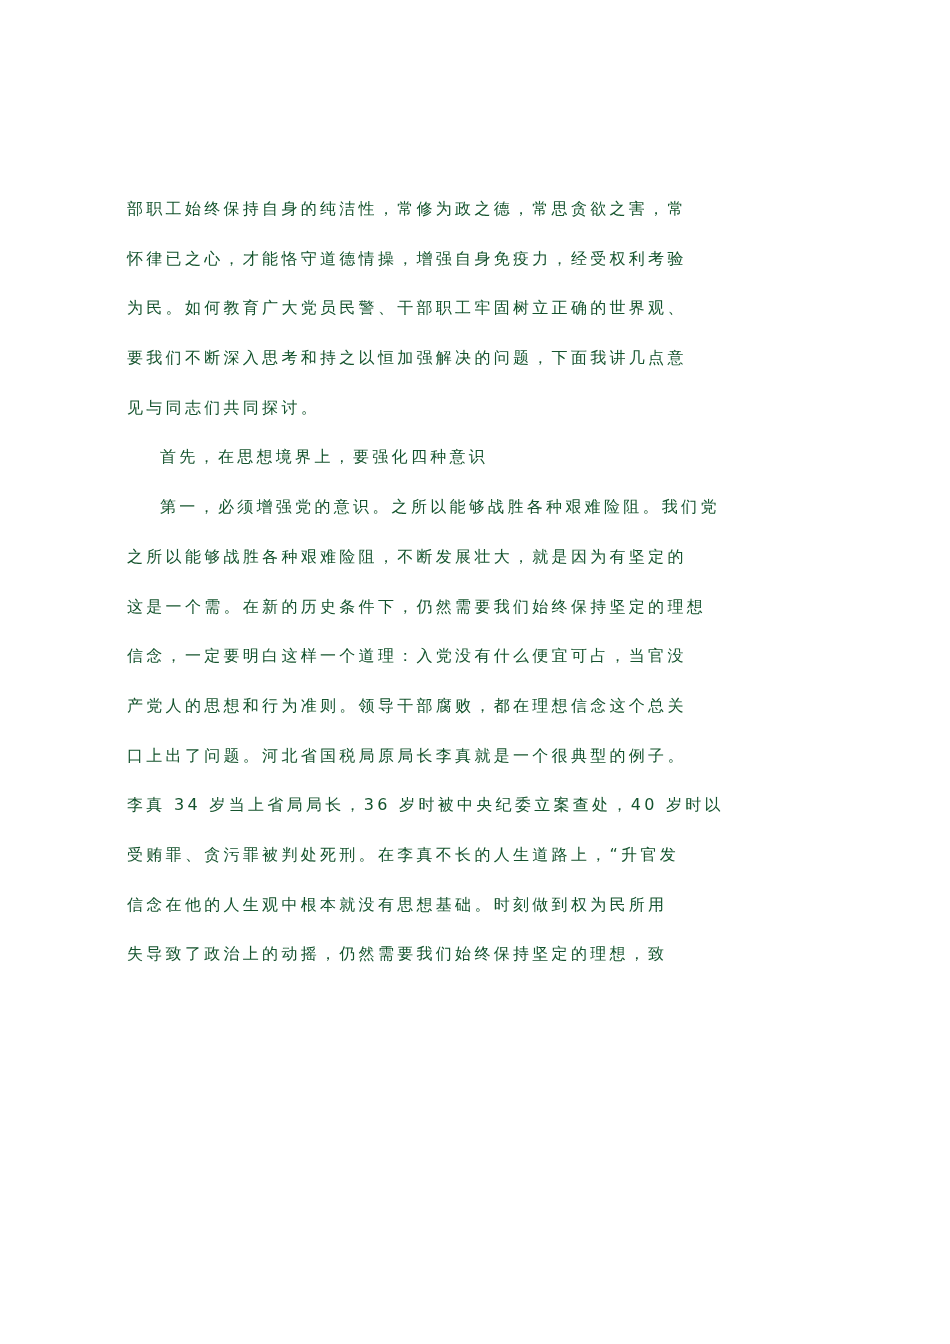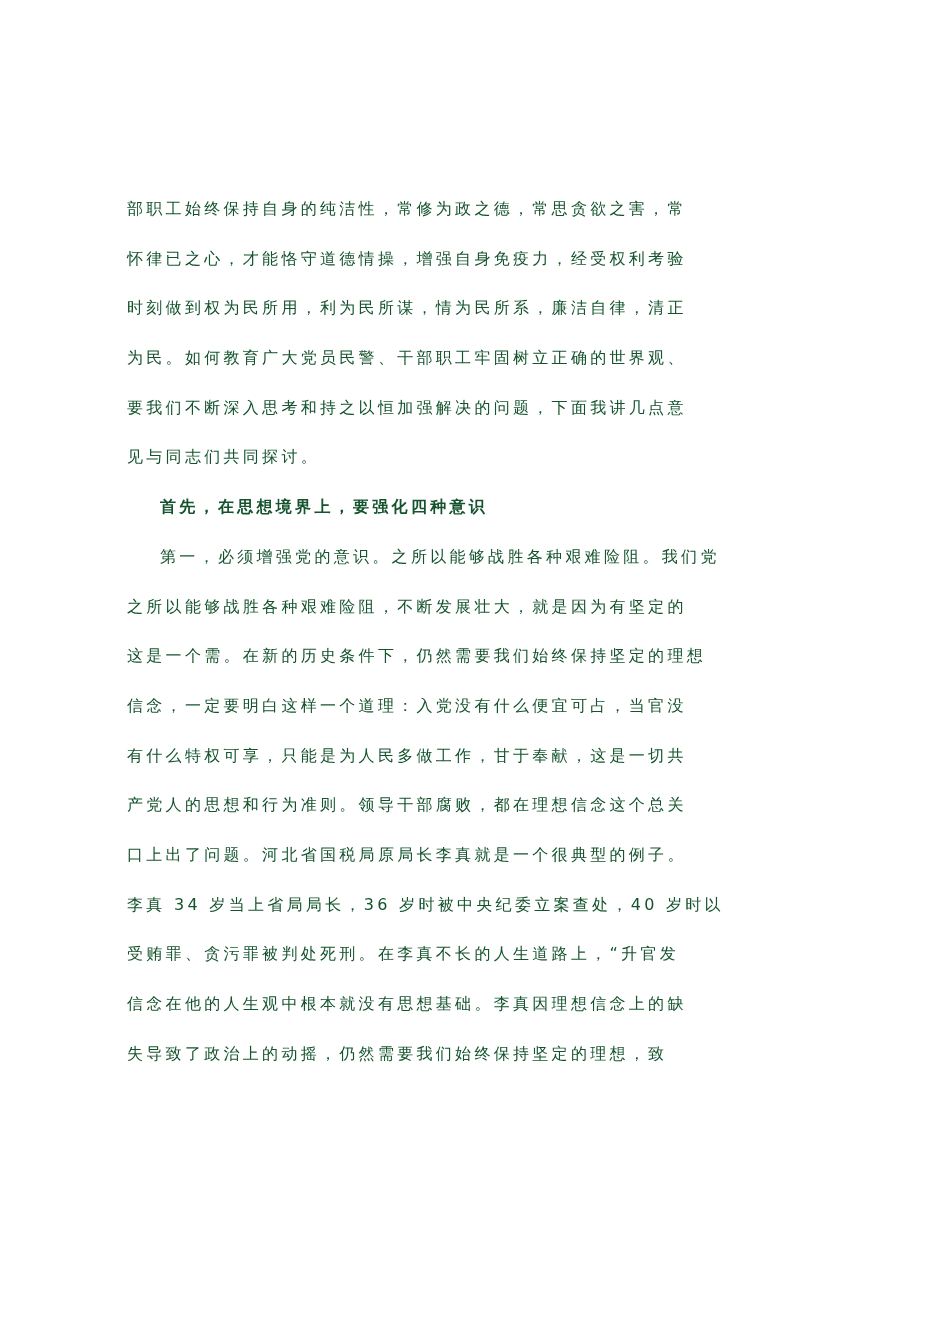--- a/index.html
+++ b/index.html
@@ -26,48 +26,46 @@
     }
     .line {
       display: block;
       white-space: nowrap;
       height: 49.7px;
     }
     .indent {
       padding-left: 33px;
     }
     .heading {
-      font-weight: bold;
+      font-weight: normal;
     }
   </style>
 </head>
 <body>
 
 <div class="page">
 
   <div>
     <span class="line">部职工始终保持自身的纯洁性，常修为政之德，常思贪欲之害，常</span>
     <span class="line">怀律已之心，才能恪守道德情操，增强自身免疫力，经受权利考验</span>
-    <span class="line">时刻做到权为民所用，利为民所谋，情为民所系，廉洁自律，清正</span>
     <span class="line">为民。如何教育广大党员民警、干部职工牢固树立正确的世界观、</span>
     <span class="line">要我们不断深入思考和持之以恒加强解决的问题，下面我讲几点意</span>
     <span class="line">见与同志们共同探讨。</span>
   </div>
 
   <div>
     <span class="line indent heading">首先，在思想境界上，要强化四种意识</span>
   </div>
 
   <div>
     <span class="line indent">第一，必须增强党的意识。之所以能够战胜各种艰难险阻。我们党</span>
     <span class="line">之所以能够战胜各种艰难险阻，不断发展壮大，就是因为有坚定的</span>
     <span class="line">这是一个需。在新的历史条件下，仍然需要我们始终保持坚定的理想</span>
     <span class="line">信念，一定要明白这样一个道理：入党没有什么便宜可占，当官没</span>
-    <span class="line">有什么特权可享，只能是为人民多做工作，甘于奉献，这是一切共</span>
     <span class="line">产党人的思想和行为准则。领导干部腐败，都在理想信念这个总关</span>
     <span class="line">口上出了问题。河北省国税局原局长李真就是一个很典型的例子。</span>
     <span class="line">李真 34 岁当上省局局长，36 岁时被中央纪委立案查处，40 岁时以</span>
     <span class="line">受贿罪、贪污罪被判处死刑。在李真不长的人生道路上，“升官发</span>
-    <span class="line">信念在他的人生观中根本就没有思想基础。李真因理想信念上的缺</span>
+    <span class="line">信念在他的人生观中根本就没有思想基础。时刻做到权为民所用</span>
     <span class="line">失导致了政治上的动摇，仍然需要我们始终保持坚定的理想，致</span>
   </div>
 
 </div>
 
 </body></html>

